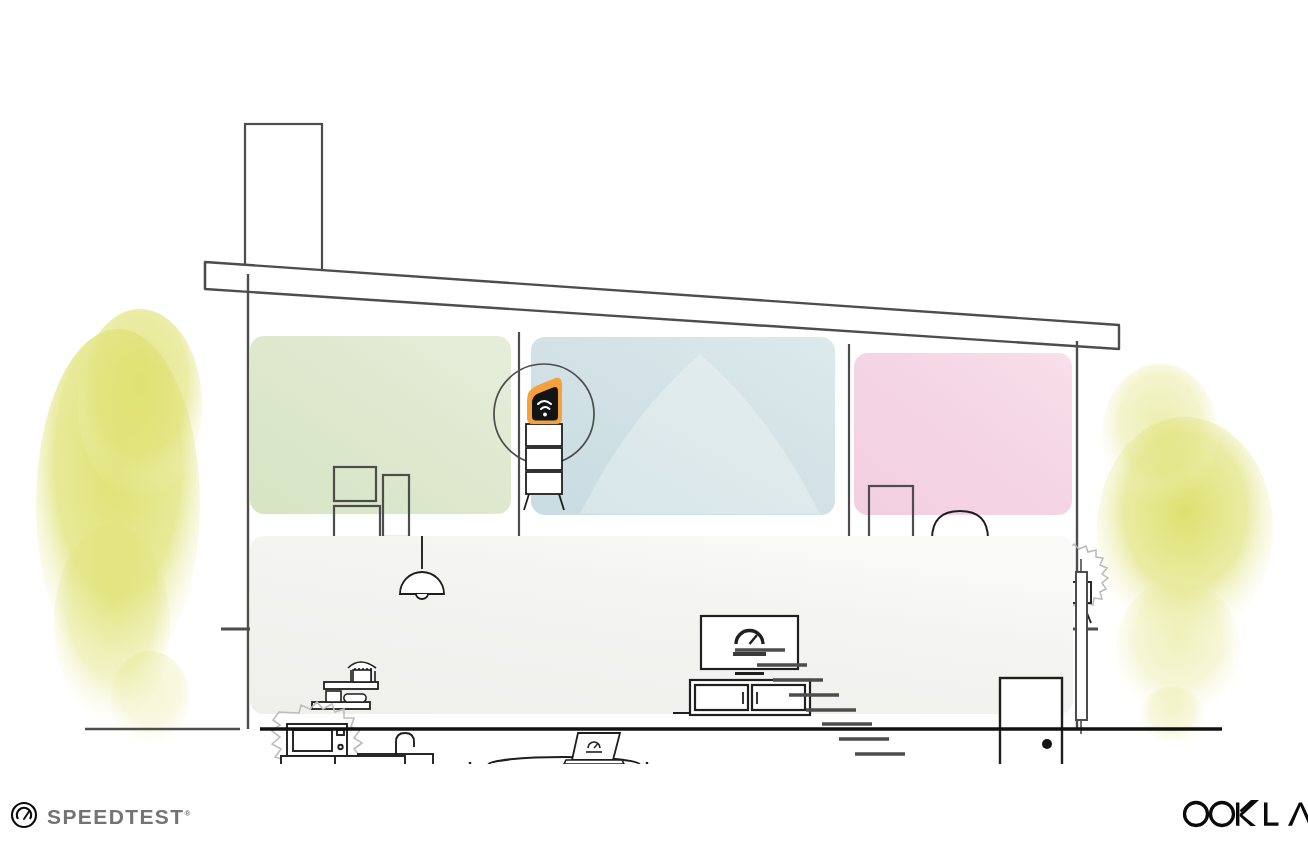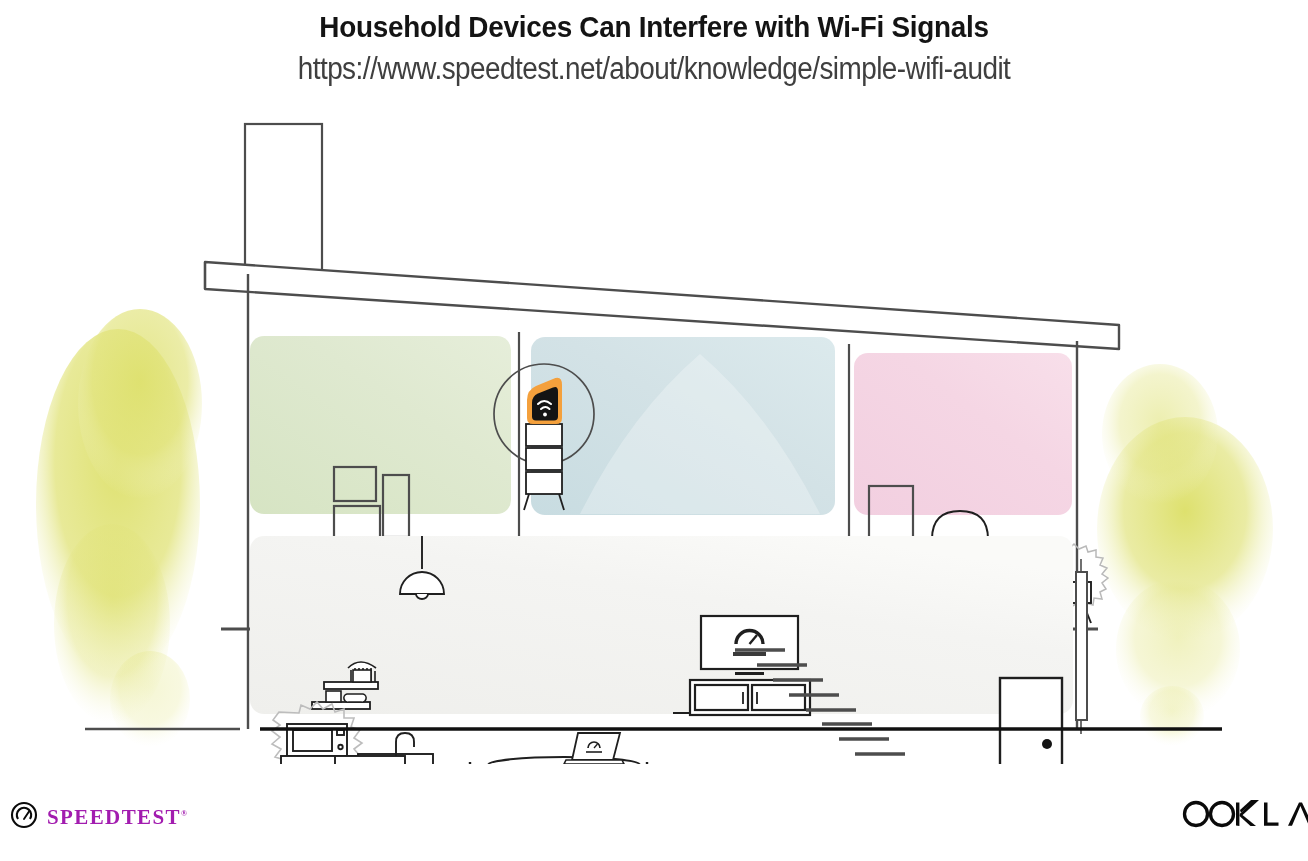--- a/index.html
+++ b/index.html
@@ -27,36 +27,31 @@
   }
 
   
   .illustration{position:absolute;top:104px;left:0;width:1308px;height:660px;}
   .illustration svg{display:block;width:1308px;height:660px;}
 
   
   .footer{position:absolute;left:0;bottom:0;width:1308px;height:92px;}
   .brand-speedtest{position:absolute;left:10px;bottom:28px;display:flex;align-items:center;gap:9px;}
   .brand-speedtest .wordmark{
-    font-size:21px;font-weight:bold;letter-spacing:1.4px;color:#a21caf;
+    font-size:21px;font-weight:bold;letter-spacing:1.4px;color:#737373;
     position:relative;
-    font-family:Liberation Serif, serif;
   }
   .brand-speedtest .tm{font-size:8px;vertical-align:super;letter-spacing:0;}
   .brand-ookla{position:absolute;right:-6px;bottom:27px;display:flex;align-items:flex-end;}
 </style>
 </head>
 <body>
 
 <div class="stage">
 
-  <div class="header">
-    <h1 class="title">Household Devices Can Interfere with Wi-Fi Signals</h1>
-    <div class="subtitle">https://www.speedtest.net/about/knowledge/simple-wifi-audit</div>
-  </div>
 
   <div class="illustration">
   <svg viewBox="0 0 1308 660" xmlns="http://www.w3.org/2000/svg">
     <defs>
       <radialGradient id="folL" cx="50%" cy="38%" r="62%">
         <stop offset="0%" stop-color="#dde06a" stop-opacity="0.95"></stop>
         <stop offset="62%" stop-color="#e2e47e" stop-opacity="0.8"></stop>
         <stop offset="100%" stop-color="#f3f4cd" stop-opacity="0"></stop>
       </radialGradient>
       <radialGradient id="folR" cx="50%" cy="42%" r="58%">

